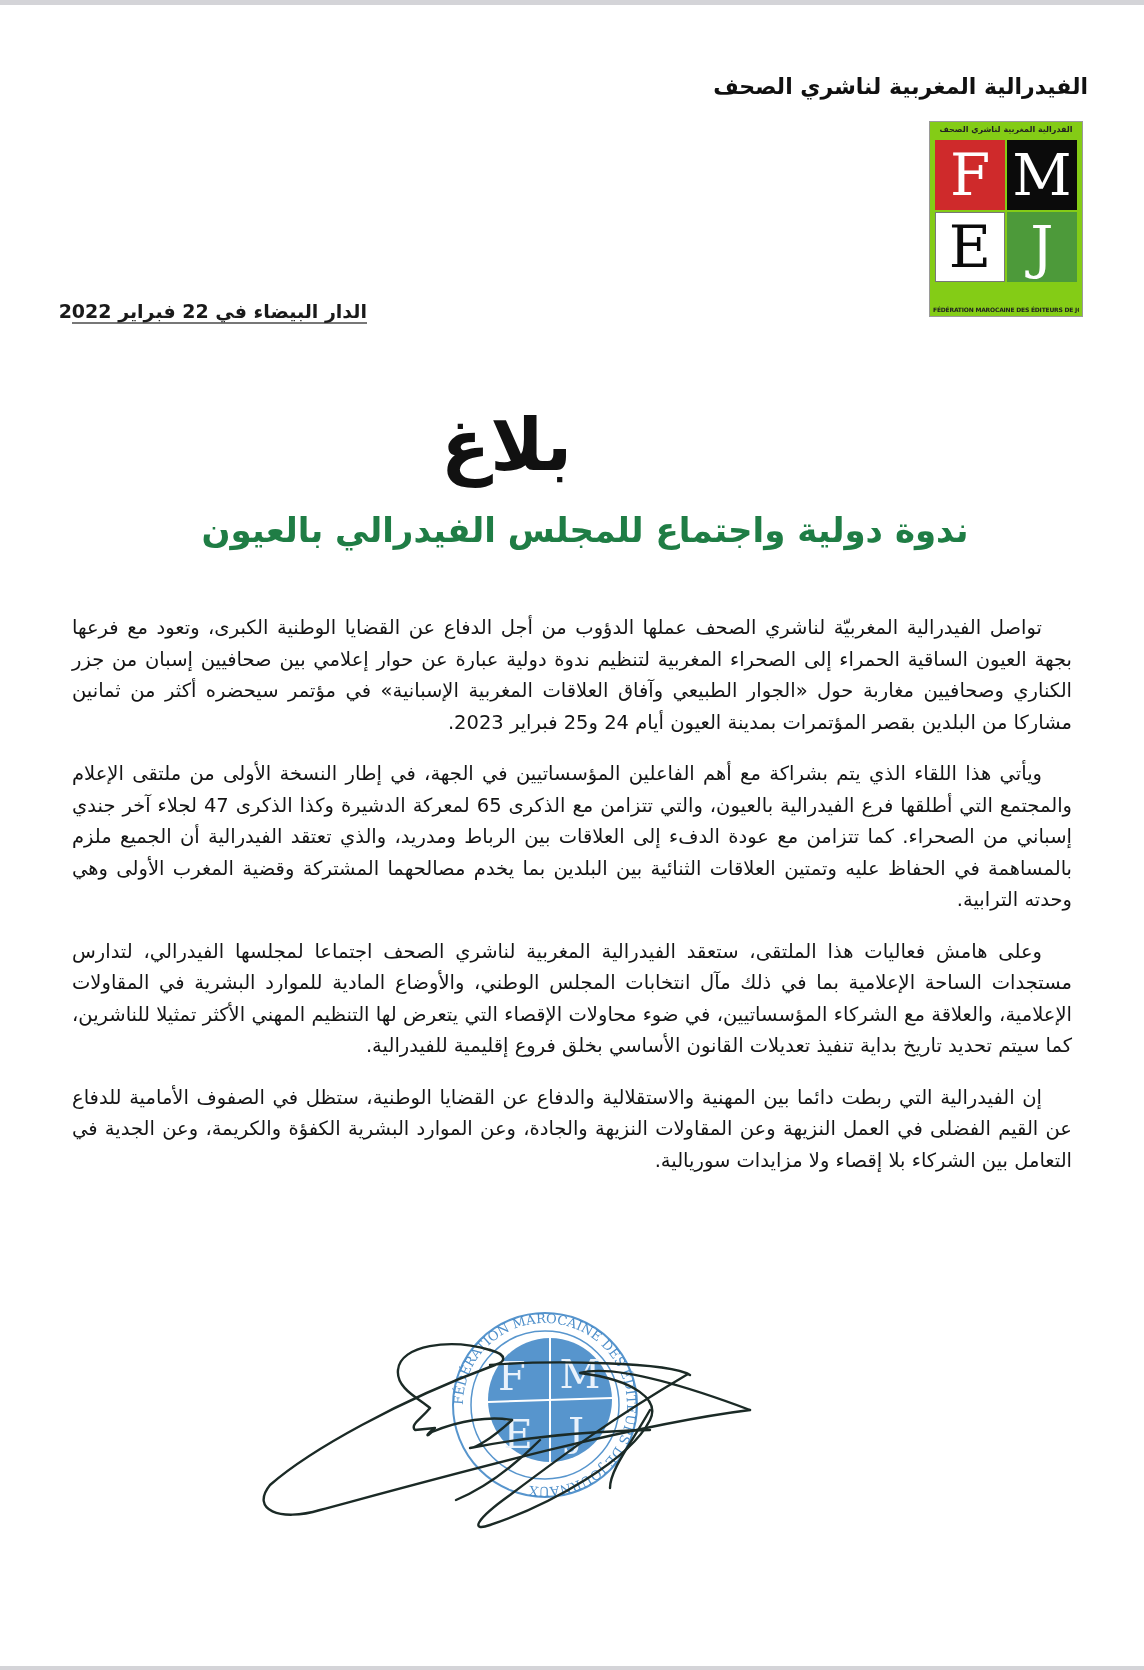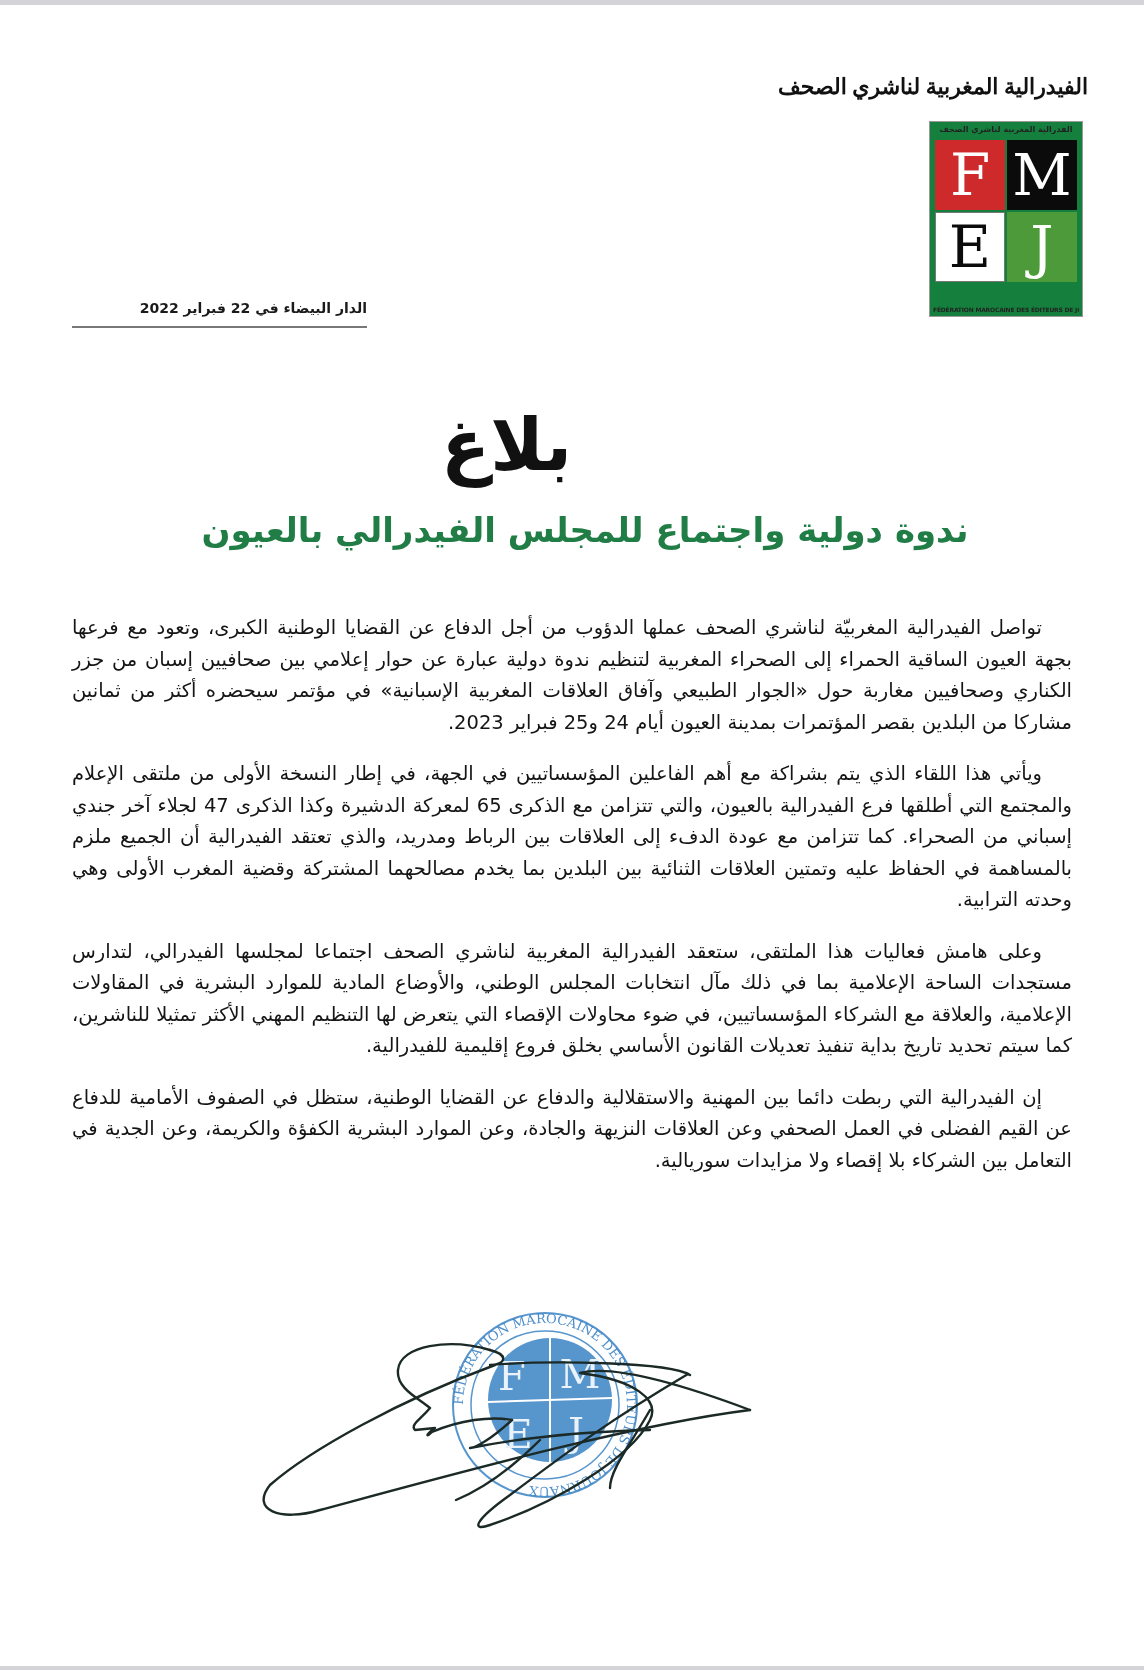--- a/index.html
+++ b/index.html
@@ -5,26 +5,26 @@
   html, body { margin: 0; padding: 0; }
   body {
     width: 1144px; height: 1670px; background: #ffffff; position: relative; overflow: hidden;
     font-family: "DejaVu Sans", sans-serif; color: #111;
   }
   .top-bar { position: absolute; left: 0; top: 0; width: 1144px; height: 5px; background: #d4d4d8; }
   .bottom-bar { position: absolute; left: 0; bottom: 0; width: 1144px; height: 4px; background: #d4d4d8; }
 
   .org-name {
     position: absolute; top: 74px; right: 56px; direction: rtl;
-    font-size: 22px; font-weight: bold; color: #111; white-space: nowrap; font-family: Liberation Serif, serif;
+    font-size: 22px; font-weight: bold; color: #111; white-space: nowrap;
   }
 
   .logo {
     position: absolute; left: 929px; top: 121px; width: 154px; height: 196px;
-    border: 1px solid #9a9a9a; background: #15803d; box-sizing: border-box;
+    border: 1px solid #9a9a9a; background: #84cc16; box-sizing: border-box;
   }
   .logo-top-text {
     position: absolute; top: 3px; left: 4px; right: 4px; direction: rtl; text-align: center;
     font-size: 8px; font-weight: bold; color: #222; white-space: nowrap; overflow: hidden;
   }
   .logo-grid {
     position: absolute; top: 18px; left: 5px; width: 142px; height: 142px;
     display: grid; grid-template-columns: 1fr 1fr; grid-template-rows: 1fr 1fr; gap: 2px;
   }
   .logo-cell {
@@ -35,22 +35,22 @@
   .cell-m { background: #0b0b0b; color: #fff; }
   .cell-e { background: #fff; color: #0b0b0b; border: 1px solid #777; box-sizing: border-box; }
   .cell-j { background: #4d9a3a; color: #fff; }
   .logo-bottom-text {
     position: absolute; bottom: 3px; left: 3px; right: 3px; text-align: center;
     font-size: 6px; font-weight: bold; color: #222; white-space: nowrap; letter-spacing: -0.2px; overflow: hidden;
   }
 
   .date-line {
     position: absolute; left: 72px; top: 300px; width: 295px; direction: rtl; text-align: right;
-    font-size: 14px; font-weight: bold; color: #1a1a1a; white-space: nowrap;
-    padding-bottom: 10px; border-bottom: 2px solid #777;
+    font-size: 19px; font-weight: bold; color: #1a1a1a; white-space: nowrap;
+    border-bottom: 2px solid #777;
   }
 
   .title {
     position: absolute; top: 402px; left: 0; width: 1013px; text-align: center; direction: rtl;
     font-size: 72px; font-weight: bold; color: #111; line-height: 1.2;
   }
   .subtitle {
     position: absolute; top: 510px; left: 0; width: 1144px; text-align: center; direction: rtl;
     font-size: 34px; font-weight: bold; color: #1f7d45; white-space: nowrap; padding-left: 13px;
   }
@@ -89,21 +89,21 @@
 
 <div class="date-line">الدار البيضاء في 22 فبراير 2022</div>
 
 <div class="title">بلاغ</div>
 <div class="subtitle">ندوة دولية واجتماع للمجلس الفيدرالي بالعيون</div>
 
 <div class="body">
   <p class="para">تواصل الفيدرالية المغربيّة لناشري الصحف عملها الدؤوب من أجل الدفاع عن القضايا الوطنية الكبرى، وتعود مع فرعها بجهة العيون الساقية الحمراء إلى الصحراء المغربية لتنظيم ندوة دولية عبارة عن حوار إعلامي بين صحافيين إسبان من جزر الكناري وصحافيين مغاربة حول «الجوار الطبيعي وآفاق العلاقات المغربية الإسبانية» في مؤتمر سيحضره أكثر من ثمانين مشاركا من البلدين بقصر المؤتمرات بمدينة العيون أيام 24 و25 فبراير 2023.</p>
   <p class="para">ويأتي هذا اللقاء الذي يتم بشراكة مع أهم الفاعلين المؤسساتيين في الجهة، في إطار النسخة الأولى من ملتقى الإعلام والمجتمع التي أطلقها فرع الفيدرالية بالعيون، والتي تتزامن مع الذكرى 65 لمعركة الدشيرة وكذا الذكرى 47 لجلاء آخر جندي إسباني من الصحراء. كما تتزامن مع عودة الدفء إلى العلاقات بين الرباط ومدريد، والذي تعتقد الفيدرالية أن الجميع ملزم بالمساهمة في الحفاظ عليه وتمتين العلاقات الثنائية بين البلدين بما يخدم مصالحهما المشتركة وقضية المغرب الأولى وهي وحدته الترابية.</p>
   <p class="para">وعلى هامش فعاليات هذا الملتقى، ستعقد الفيدرالية المغربية لناشري الصحف اجتماعا لمجلسها الفيدرالي، لتدارس مستجدات الساحة الإعلامية بما في ذلك مآل انتخابات المجلس الوطني، والأوضاع المادية للموارد البشرية في المقاولات الإعلامية، والعلاقة مع الشركاء المؤسساتيين، في ضوء محاولات الإقصاء التي يتعرض لها التنظيم المهني الأكثر تمثيلا للناشرين، كما سيتم تحديد تاريخ بداية تنفيذ تعديلات القانون الأساسي بخلق فروع إقليمية للفيدرالية.</p>
-  <p class="para">إن الفيدرالية التي ربطت دائما بين المهنية والاستقلالية والدفاع عن القضايا الوطنية، ستظل في الصفوف الأمامية للدفاع عن القيم الفضلى في العمل الصحفي وعن العلاقات النزيهة والجادة، وعن الموارد البشرية الكفؤة والكريمة، وعن الجدية في التعامل بين الشركاء بلا إقصاء ولا مزايدات سوريالية.</p>
+  <p class="para">إن الفيدرالية التي ربطت دائما بين المهنية والاستقلالية والدفاع عن القضايا الوطنية، ستظل في الصفوف الأمامية للدفاع عن القيم الفضلى في العمل النزيهة وعن المقاولات النزيهة والجادة، وعن الموارد البشرية الكفؤة والكريمة، وعن الجدية في التعامل بين الشركاء بلا إقصاء ولا مزايدات سوريالية.</p>
 </div>
 
 <div class="signature-area">
   <svg viewBox="0 0 580 280" xmlns="http://www.w3.org/2000/svg">
     <defs>
       <path id="ringPath" d="M 295 135 m -82 0 a 82 82 0 1 1 164 0 a 82 82 0 1 1 -164 0"></path>
     </defs>
     <g>
       <circle cx="295" cy="135" r="92" fill="none" stroke="#3a82c4" stroke-width="2" opacity="0.85"></circle>
       <circle cx="295" cy="135" r="74" fill="none" stroke="#3a82c4" stroke-width="1.5" opacity="0.85"></circle>

